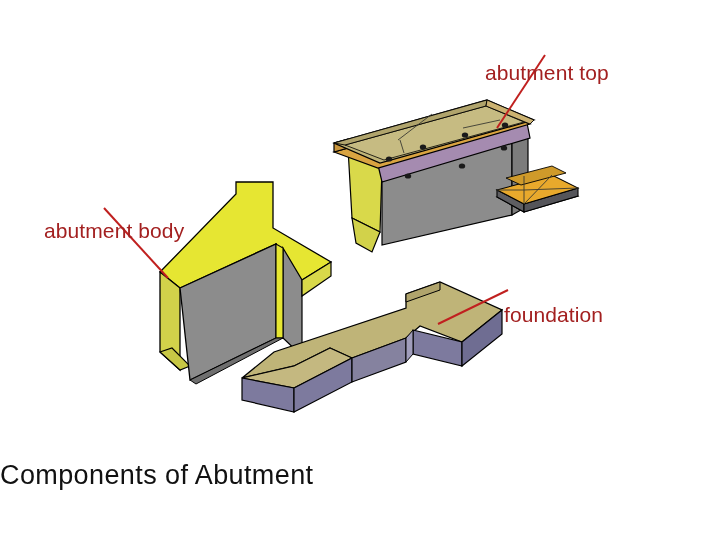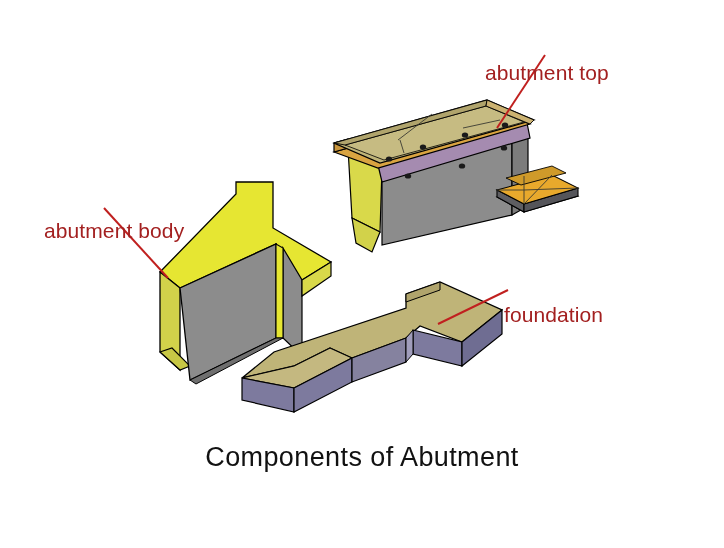--- a/index.html
+++ b/index.html
@@ -34,23 +34,23 @@
     white-space: nowrap;
     letter-spacing: 0.1px;
     margin-top: 37px;
   }
   #label-abutment-top { left: 485px; top: 24px; }
   #label-abutment-body { left: 44px; top: 182px; }
   #label-foundation { left: 504px; top: 266px; }
   #caption {
     position: absolute;
     left: 0;
-    top: 442px;
+    top: 460px;
     width: 724px;
-    text-align: center;
+    text-align: left;
     color: #111111;
     font-family: "Liberation Sans", sans-serif;
     font-size: 27px;
     letter-spacing: 0.4px;
   }
 </style>
 </head>
 <body>
 
 <div id="stage">

